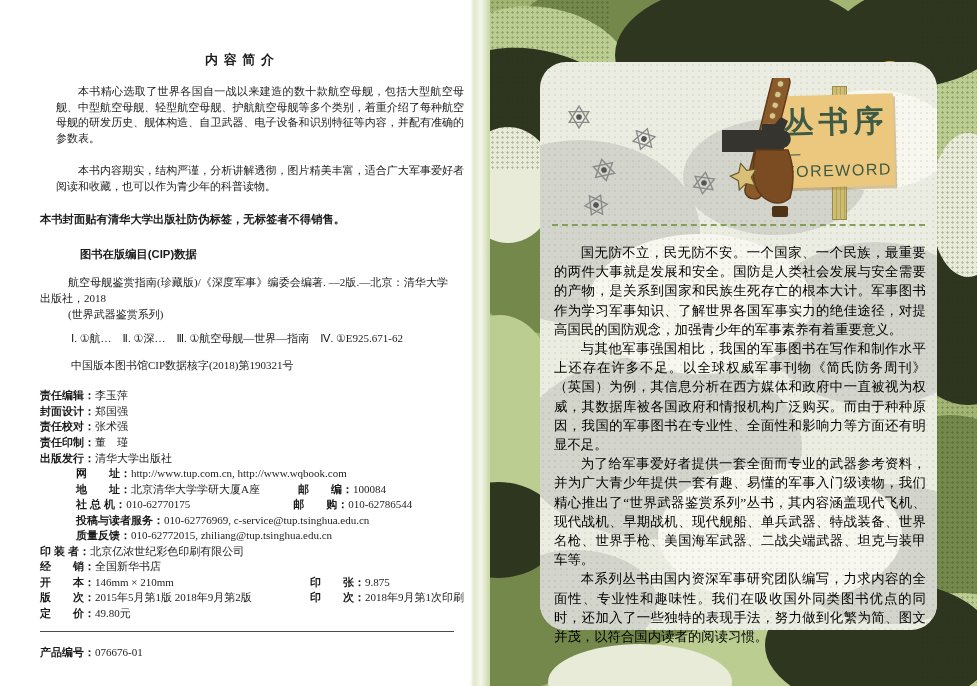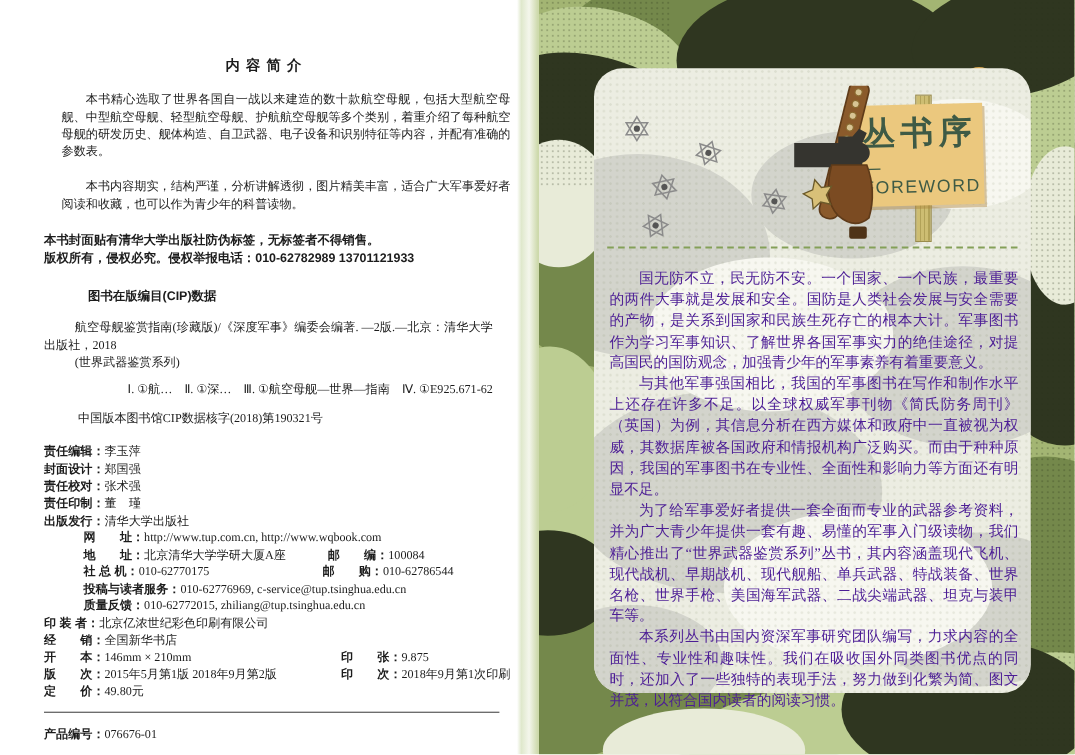--- a/index.html
+++ b/index.html
@@ -10,21 +10,21 @@
              box-sizing:border-box;padding:52px 22px 0 40px;font-size:11px;line-height:15.8px;}
   .sum-title{font-family:"Liberation Sans",sans-serif;font-weight:bold;font-size:13px;
              text-align:center;width:400px;letter-spacing:1px;margin:0 0 16px 0;}
   .sum-p{width:408px;text-align:justify;text-indent:2em;margin:16px;}
   .notice{font-family:"Liberation Sans",sans-serif;font-weight:bold;
           font-size:11.3px;line-height:16px;}
   .cip-heading{margin:20px 0 0 40px;font-family:"Liberation Sans",sans-serif;font-weight:bold;
                font-size:11.3px;}
   .cip-entry{margin:13px 0 0 0;width:408px;text-indent:28px;text-align:justify;}
   .cip-line{margin:0 0 0 28px;}
-  .cip-class{margin:8px 0 0 31px;text-align:right;}
+  .cip-class{margin:8px 0 0 31px;}
   .cip-record{margin:11px 0 0 31px;}
   .credits{margin-top:15px;}
   .crow{display:flex;line-height:15.55px;white-space:nowrap;}
   .crow.indent{margin-left:36px;}
   .clabel{font-family:"Liberation Sans",sans-serif;font-weight:bold;flex:none;}
   .cval{font-family:"Liberation Serif",serif;}
   .vfix1{display:inline-block;width:167px;flex:none;}
   .vfix2{display:inline-block;width:215px;flex:none;}
   .rule{border:none;border-top:1.5px solid #4a4a4a;width:414px;margin:9px 0 0 0;}
   .product{margin-top:13px;}
@@ -41,21 +41,21 @@
   .dots-b{left:0;top:0;width:120px;height:170px;}
   .panel{position:absolute;left:50px;top:62px;width:397px;height:568px;border-radius:26px;
          background:#ecede2;overflow:hidden;}
   .panel::after{content:"";position:absolute;inset:0;
           background-image:radial-gradient(rgba(120,130,90,.13) 1px,transparent 1.3px);
           background-size:6px 6px;}
   .panel-blobs{position:absolute;left:0;top:0;}
   .star{position:absolute;width:26px;height:26px;}
   .dashed-divider{position:absolute;left:62px;top:224px;width:373px;border-top:2px dashed #84a058;}
   .fw-text{position:absolute;left:64px;top:243px;width:372px;font-size:13.4px;line-height:19.2px;
-           color:#4c1d95;text-align:justify;}
+           color:#000000;text-align:justify;}
   .fw-text p{margin:0;text-indent:2em;}
   
   .sign{position:absolute;left:230px;top:78px;width:200px;height:152px;}
   .sign-post{position:absolute;left:112px;top:8px;width:15px;height:134px;
              background:repeating-linear-gradient(90deg,#cdbd72 0 3px,#b2a258 3px 4px);
              border:1px solid #9a8c4c;box-sizing:border-box;}
   .sign-board{position:absolute;left:48px;top:17px;width:126px;height:92px;background:#ebc87e;
               transform:rotate(-1.5deg);box-shadow:2px 3px 0 rgba(170,130,60,.45);
               box-sizing:border-box;padding:10px 0 0 16px;}
   .fw-title{font-family:"Liberation Sans",sans-serif;font-weight:bold;font-size:30px;
@@ -69,21 +69,20 @@
 
 <div class="spread">
 
   <div class="page-left">
     <div class="sum-title">内 容 简 介</div>
     <p class="sum-p">本书精心选取了世界各国自一战以来建造的数十款航空母舰，包括大型航空母舰、中型航空母舰、轻型航空母舰、护航航空母舰等多个类别，着重介绍了每种航空母舰的研发历史、舰体构造、自卫武器、电子设备和识别特征等内容，并配有准确的参数表。</p>
     <p class="sum-p">本书内容期实，结构严谨，分析讲解透彻，图片精美丰富，适合广大军事爱好者阅读和收藏，也可以作为青少年的科普读物。</p>
 
     <div class="notice">
       <div>本书封面贴有清华大学出版社防伪标签，无标签者不得销售。</div>
-      <div>版权所有，侵权必究。侵权举报电话：010-62782989  13701121933</div>
     </div>
 
     <div class="cip-heading">图书在版编目(CIP)数据</div>
     <p class="cip-entry">航空母舰鉴赏指南(珍藏版)/《深度军事》编委会编著. —2版.—北京：清华大学出版社，2018</p>
     <div class="cip-line">(世界武器鉴赏系列)</div>
     <div class="cip-class">Ⅰ. ①航…　Ⅱ. ①深…　Ⅲ. ①航空母舰—世界—指南　Ⅳ. ①E925.671-62</div>
     <div class="cip-record">中国版本图书馆CIP数据核字(2018)第190321号</div>
 
     <div class="credits">
       <div class="crow">

